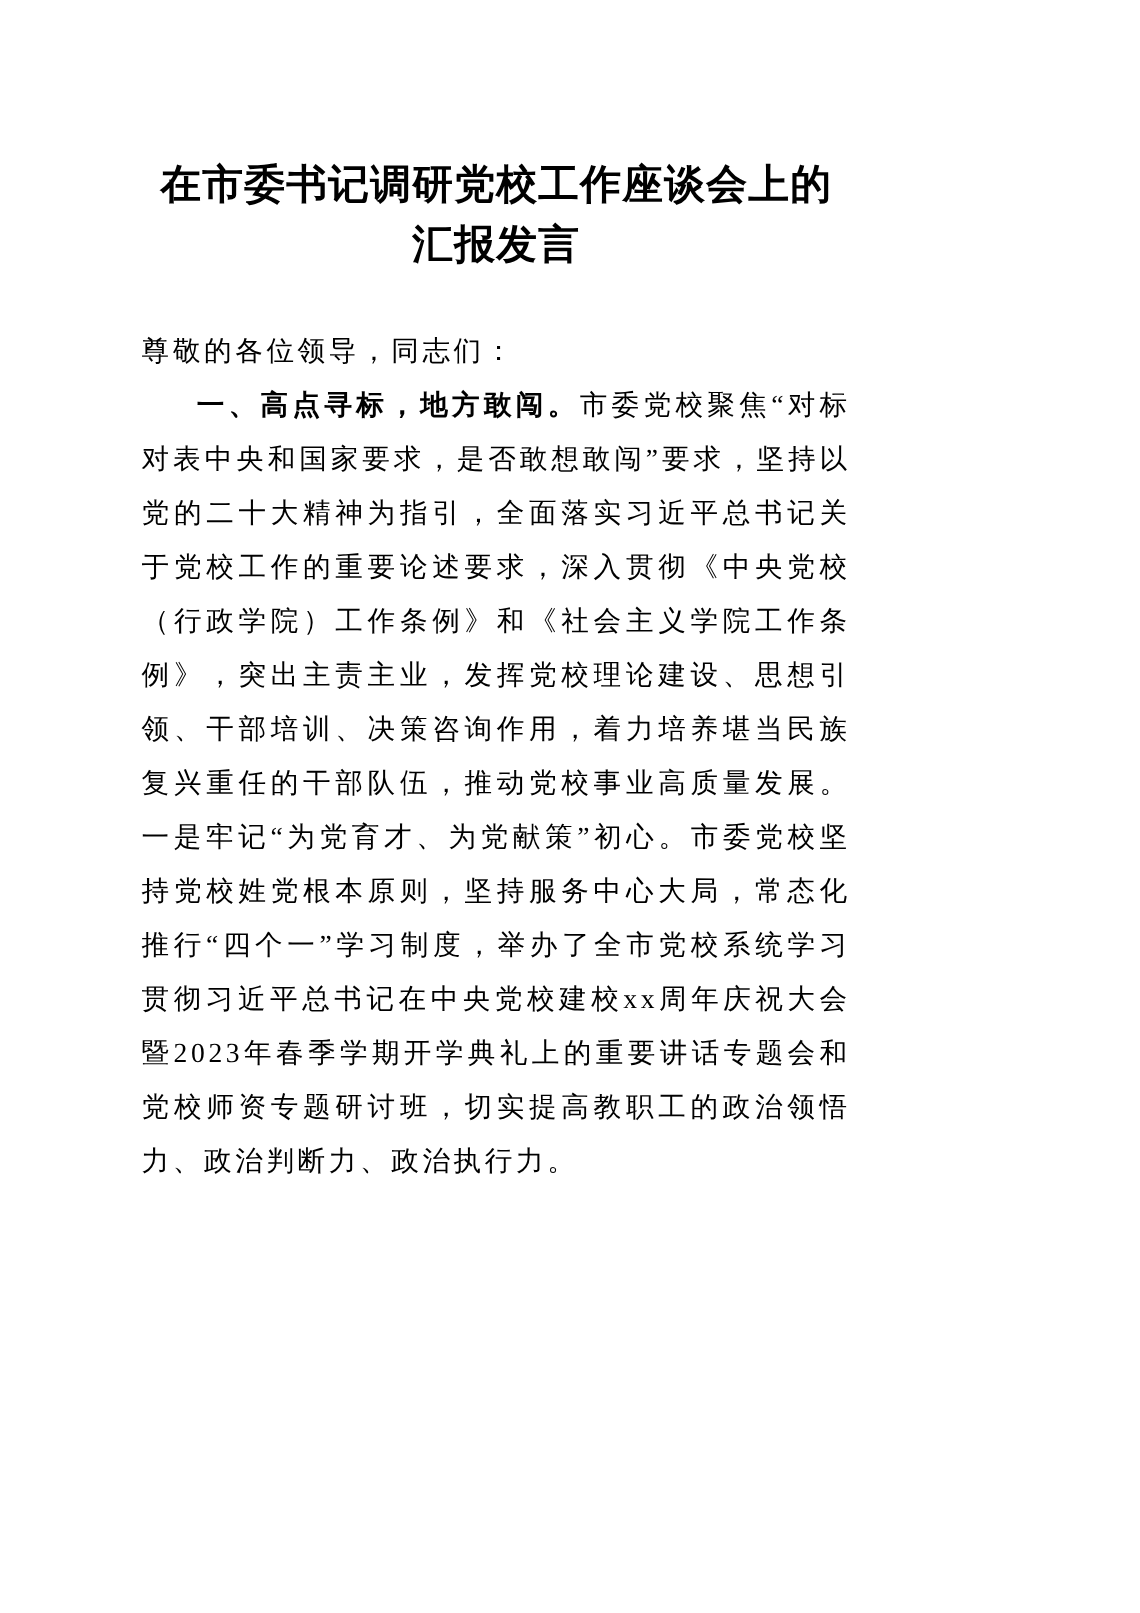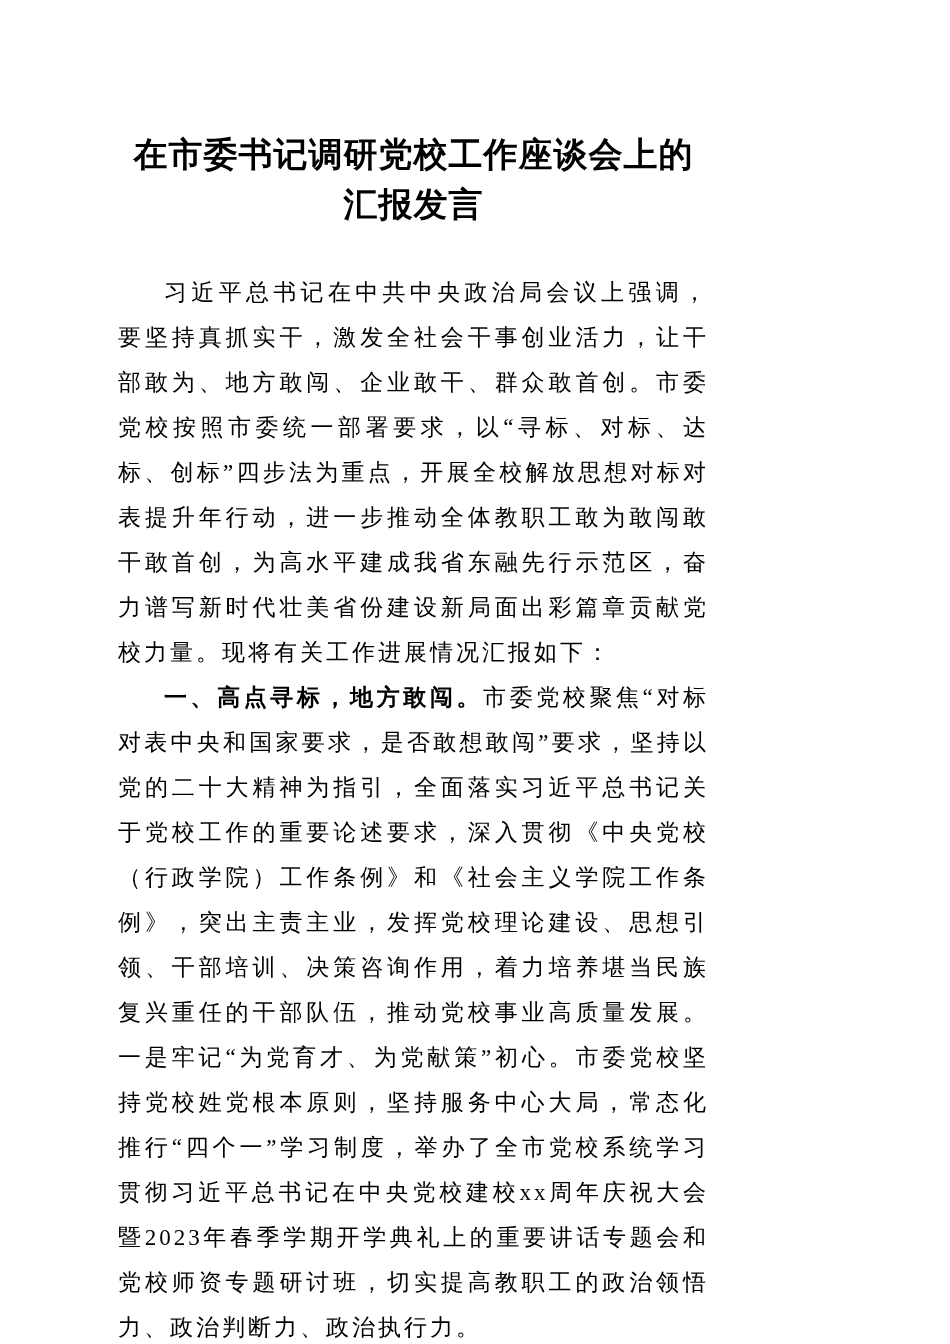--- a/index.html
+++ b/index.html
@@ -46,18 +46,18 @@
     font-weight: bold;
   }
 </style>
 </head>
 <body>
 
 <div class="page">
   <h1 class="doc-title">在市委书记调研党校工作座谈会上的汇报发言</h1>
 
   <div class="doc-body">
+    <p class="greeting">尊敬的各位领导，同志们：</p>
 
-    <p class="para"><span>习近平总书记在中共中央政治局会议上强调，要坚持真抓实干，激发全社会干事创业活力，让干部敢为、地方敢闯、企业敢干、群众敢首创。市委党校按照市委统一部署要求，以“寻标、对标、达标、创标”四步法为重点，开展全校解放思想对标对表提升年行动，进一步推动全体教职工敢为敢闯敢干敢首创，为高水平建成我省东融先行示范区，奋力谱写新时代壮美省份建设新局面出彩篇章贡献党校力量。现将有关工作进展情况汇报如下：</span></p>
 
     <p class="para"><span class="bold-lead">一、高点寻标，地方敢闯。</span><span>市委党校聚焦“对标对表中央和国家要求，是否敢想敢闯”要求，坚持以党的二十大精神为指引，全面落实习近平总书记关于党校工作的重要论述要求，深入贯彻《中央党校（行政学院）工作条例》和《社会主义学院工作条例》，突出主责主业，发挥党校理论建设、思想引领、干部培训、决策咨询作用，着力培养堪当民族复兴重任的干部队伍，推动党校事业高质量发展。一是牢记“为党育才、为党献策”初心。市委党校坚持党校姓党根本原则，坚持服务中心大局，常态化推行“四个一”学习制度，举办了全市党校系统学习贯彻习近平总书记在中央党校建校xx周年庆祝大会暨2023年春季学期开学典礼上的重要讲话专题会和党校师资专题研讨班，切实提高教职工的政治领悟力、政治判断力、政治执行力。</span></p>
   </div>
 </div>
 
 </body></html>

